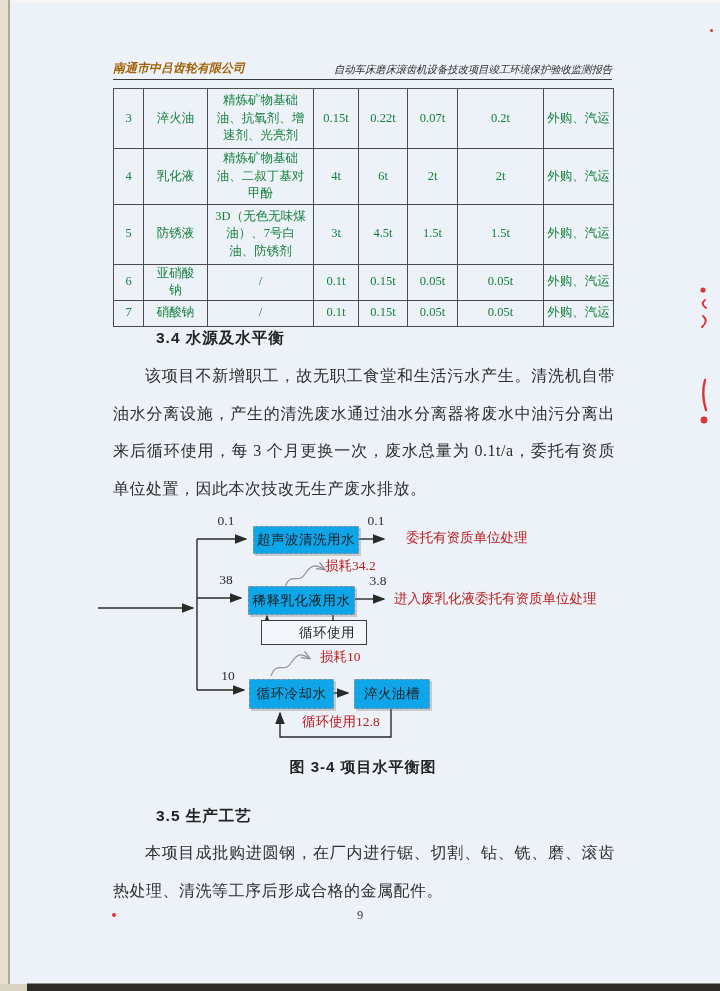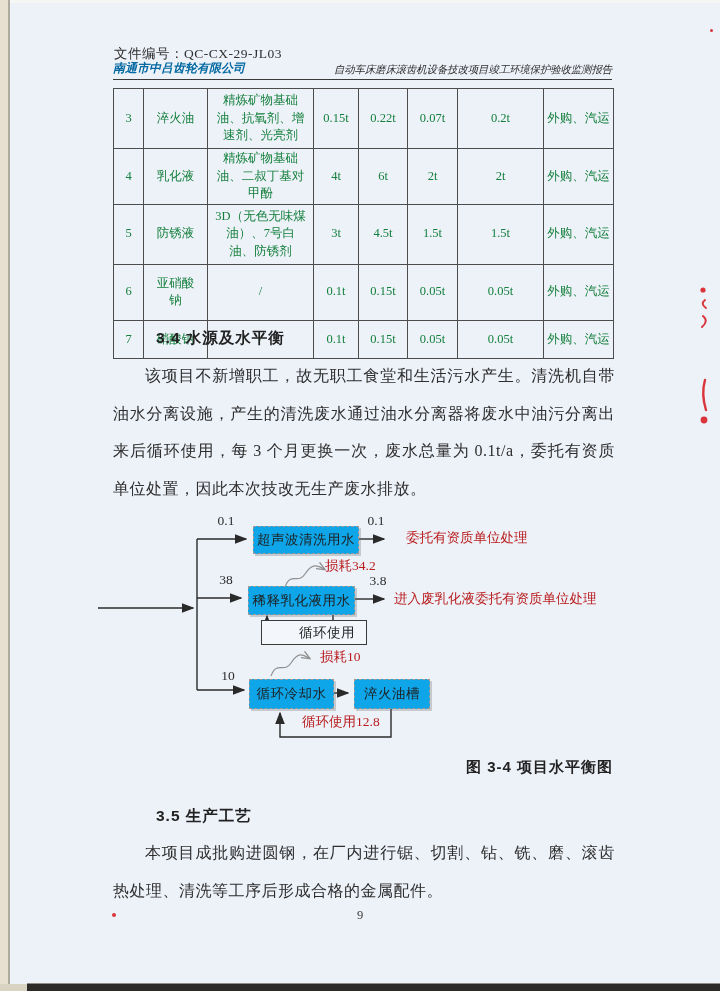--- a/index.html
+++ b/index.html
@@ -13,63 +13,62 @@
   
   .strip-left{position:absolute;left:0;top:0;width:8px;height:991px;background:#e7e0d1;}
   .strip-left-line{position:absolute;left:8px;top:0;width:2px;height:991px;background:#97927f;opacity:.75;}
   .strip-top{position:absolute;left:10px;top:0;right:0;height:3px;background:#f6f7f4;}
   .strip-bottom{position:absolute;left:27px;bottom:0;width:693px;height:7px;background:#2d2b27;border-top:1px solid #8f8d86;}
   .strip-bottom-left{position:absolute;left:0;bottom:0;width:27px;height:7px;background:#d9d3c2;}
 
   
   .doc-number{position:absolute;left:114px;top:45px;font-size:13.5px;letter-spacing:.5px;color:#2f2f2f;}
   .running-head{position:absolute;left:113px;top:60px;width:499px;display:flex;justify-content:space-between;align-items:flex-end;border-bottom:1.2px solid #3a3a3a;padding-bottom:2px;}
-  .running-head .company{font-style:italic;font-weight:bold;font-size:12px;color:#0369a1;}
+  .running-head .company{font-style:italic;font-weight:bold;font-size:12px;color:#a16207;}
   .running-head .report{font-style:italic;font-size:10.5px;color:#2f2f2f;letter-spacing:-.2px;}
 
   
   table.mat-table{position:absolute;left:113px;top:88px;width:500px;border-collapse:collapse;table-layout:fixed;}
   .mat-table td{border:1px solid #4c4c4c;text-align:center;vertical-align:middle;font-size:12.5px;color:#15803d;line-height:1.4;padding:1px 2px;}
-  .mat-table td.c-name{padding:10px 10px;}
+  .mat-table td.c-name{padding:0 10px;}
   .mat-table td.c-comp{padding:1px 6px;}
 
   
   .h2{position:absolute;left:113px;font-family:"Liberation Sans","DejaVu Sans",sans-serif;font-weight:bold;font-size:15.5px;color:#222;letter-spacing:1px;margin-left:43px;}
   .para{position:absolute;left:113px;width:502px;font-size:16px;line-height:37.5px;text-align:justify;text-indent:2em;color:#2e2e2e;margin:0;letter-spacing:.5px;}
 
   
   .diagram{position:absolute;left:90px;top:510px;width:540px;height:240px;}
   .diagram svg{position:absolute;left:0;top:0;}
   .dlabel{position:absolute;font-size:13.5px;color:#b91c1c;white-space:nowrap;}
   .dnum{position:absolute;font-size:13.5px;color:#2c2c2c;text-align:center;}
   .dbox{position:absolute;display:flex;align-items:center;justify-content:center;
         background:#0ea5e9;border:1px dashed #9b9b9b;box-shadow:2px 2px 0 rgba(110,110,110,.30);
         font-size:13.5px;color:#1f1f1f;white-space:nowrap;letter-spacing:.5px;}
   .dbox-solid{background:#f3f6fb;border:1.4px solid #3a3a3a;box-shadow:none;}
   .src{position:absolute;text-align:center;font-size:14px;color:#2c2c2c;line-height:19px;}
 
-  .caption{position:absolute;left:113px;width:500px;top:758px;text-align:right;font-family:"Liberation Sans","DejaVu Sans",sans-serif;font-weight:bold;font-size:15px;color:#222;letter-spacing:1px;}
+  .caption{position:absolute;left:113px;width:500px;top:758px;text-align:center;font-family:"Liberation Sans","DejaVu Sans",sans-serif;font-weight:bold;font-size:15px;color:#222;letter-spacing:1px;}
   .page-num{position:absolute;left:0;right:0;top:908px;text-align:center;font-size:12.5px;color:#3a3a3a;}
 
   
   .red-mark{position:absolute;}
   .red-dot{position:absolute;border-radius:50%;background:#d9363c;}
 </style>
 </head>
 <body>
 
 <div class="sheet">
 
   <div class="strip-top"></div>
   <div class="strip-left"></div>
   <div class="strip-left-line"></div>
   <div class="strip-bottom"></div>
   <div class="strip-bottom-left"></div>
 
-  <div class="doc-number">文件编号：QC-CX-29-JL03</div>
   <div class="running-head">
     <span class="company">南通市中吕齿轮有限公司</span>
     <span class="report">自动车床磨床滚齿机设备技改项目竣工环境保护验收监测报告</span>
   </div>
 
   <table class="mat-table">
     <colgroup>
       <col style="width:30px">
         <col style="width:64px">
         <col style="width:106px">

